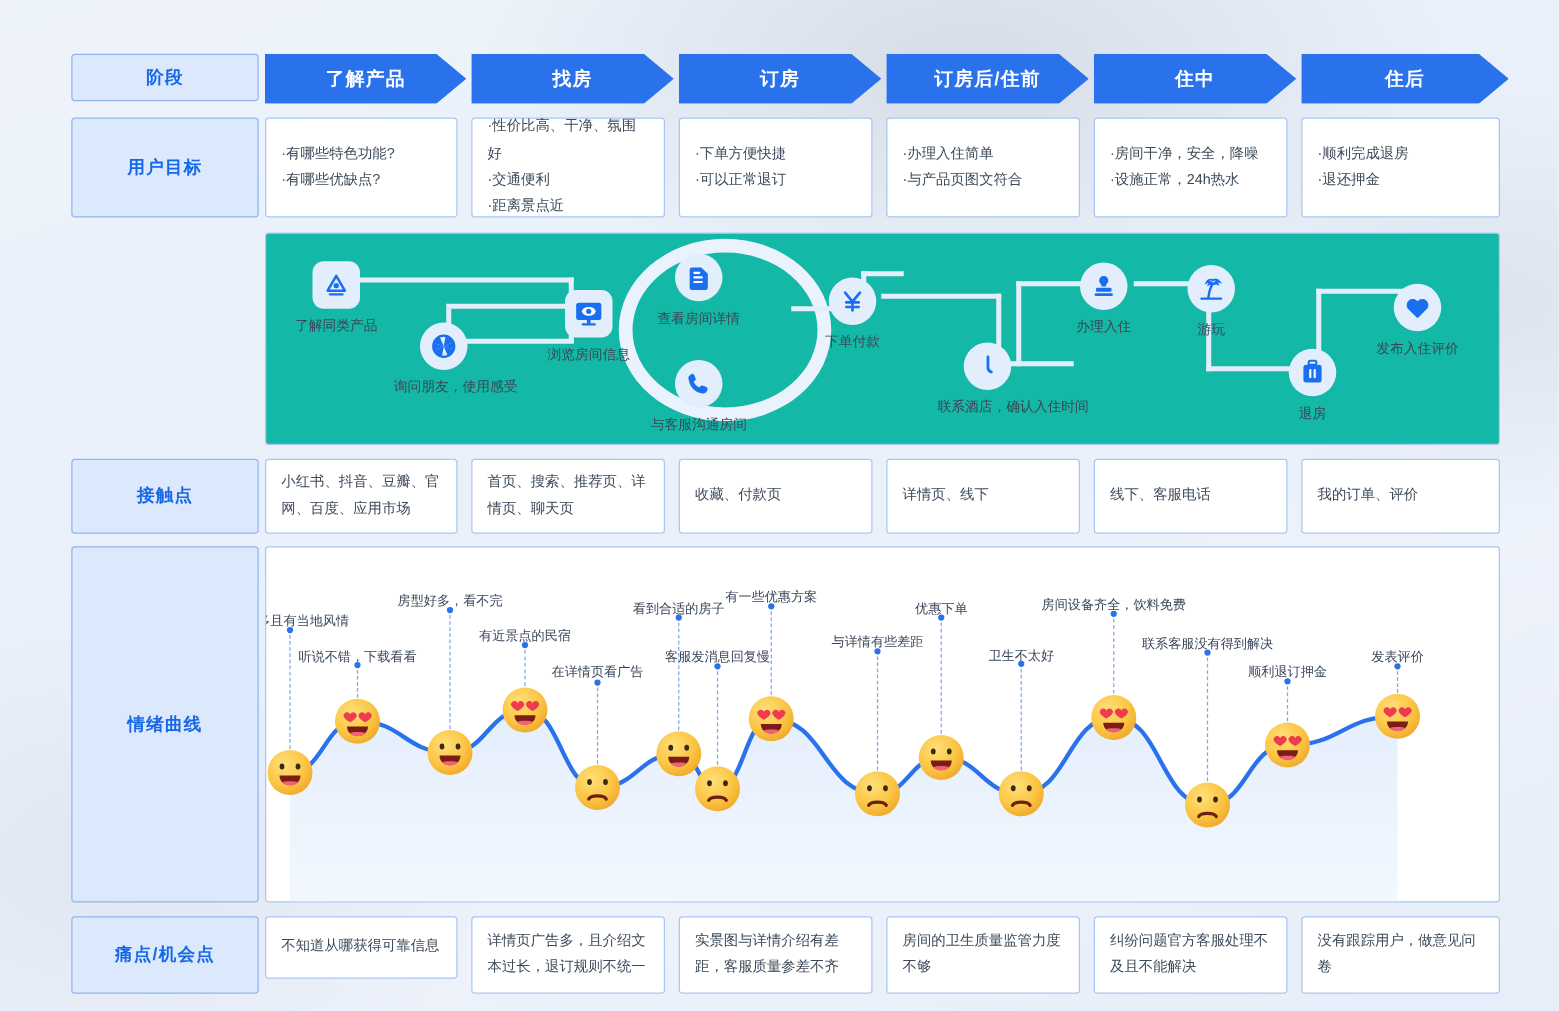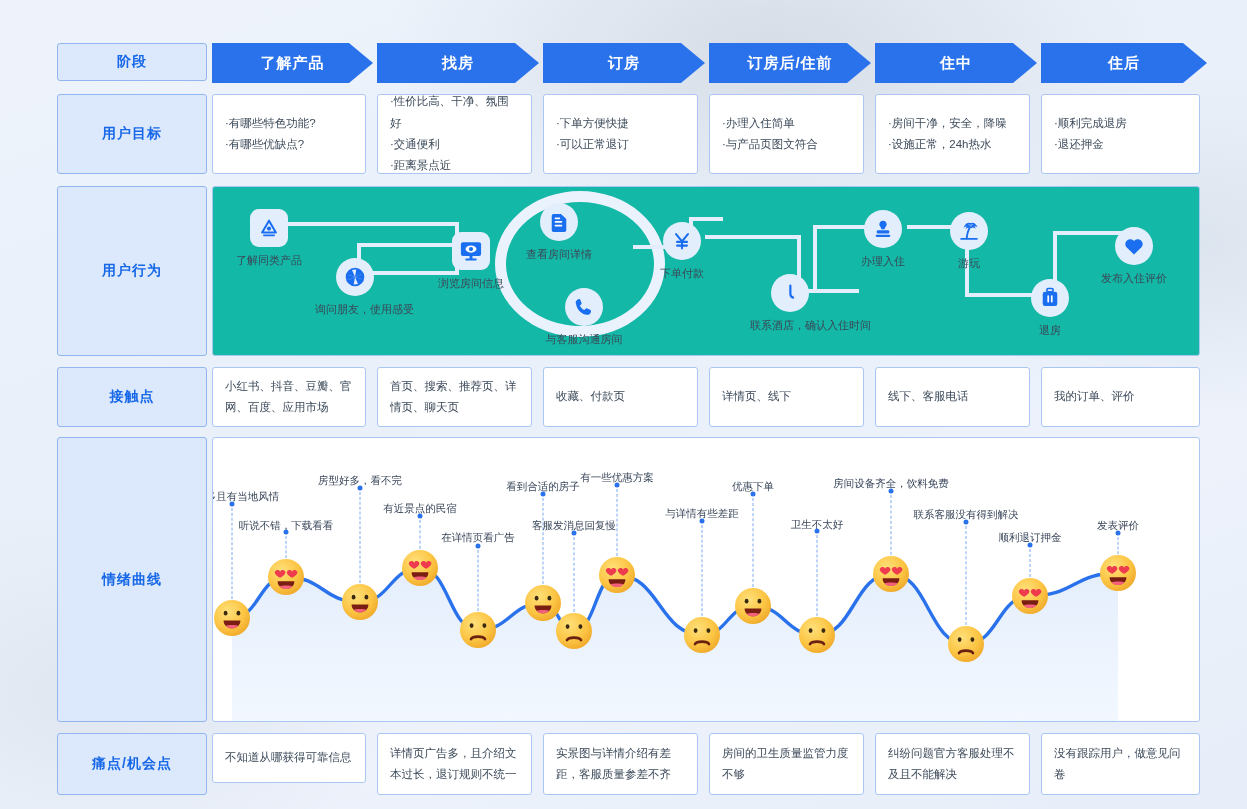--- a/index.html
+++ b/index.html
@@ -116,21 +116,20 @@
       <div class="cell" style="position: absolute; left: 875px; top: 94px; width: 155px; height: 80px;">
         <span>·房间干净，安全，降噪</span>
         <span>·设施正常，24h热水</span>
       </div>
       <div class="cell" style="position: absolute; left: 1041px; top: 94px; width: 159px; height: 80px;">
         <span>·顺利完成退房</span>
         <span>·退还押金</span>
       </div>
     </div>
 
-  <div class="lbl" style="position:absolute;left:57px;top:186px;width:150px;height:170px;">用户行为</div>
 
   <div class="bandbox">
 
     <div class="connector" style="left:56px;top:35px;width:190px;height:4px;"></div>
     <div class="connector" style="left:242px;top:35px;width:4px;height:52px;"></div>
     <div class="connector" style="left:148px;top:84px;width:98px;height:4px;"></div>
     <div class="connector" style="left:144px;top:60px;width:4px;height:28px;"></div>
     <div class="connector" style="left:144px;top:56px;width:120px;height:4px;"></div>
     <div class="bigring" style="left:282px;top:4px;width:148px;height:124px;"></div>
     <div class="connector" style="left:420px;top:58px;width:60px;height:4px;"></div>
@@ -187,21 +186,21 @@
           <div class="bubble round">
             <svg width="20" height="22" viewBox="0 0 22 24">
               <path d="M3 5.2a2 2 0 0 1 2-2h8.2l5.8 5.6V21a2 2 0 0 1-2 2H5a2 2 0 0 1-2-2Z" fill="#1a6ef0"></path>
               <rect x="6.2" y="7" width="6.2" height="1.9" rx=".9" fill="#fff"></rect>
               <rect x="6.2" y="11" width="8.4" height="1.9" rx=".9" fill="#fff"></rect>
               <rect x="6.2" y="15" width="8.4" height="1.9" rx=".9" fill="#fff"></rect>
             </svg>
           </div>
           <div class="cap">查看房间详情</div>
         </div>
-        <div class="node" style="left: 306px; top: 101px; width: 80px; margin-left: 25px;">
+        <div class="node" style="left: 306px; top: 101px; width: 80px;">
           <div class="bubble round">
             <svg width="22" height="22" viewBox="0 0 24 24">
               <path d="M6.3 3.2c1 0 1.5.5 1.9 1.5l1 2.6c.35.9.15 1.6-.6 2.15l-1.1.8c.9 2.2 2.9 4.2 5.1 5.1l.8-1.1c.55-.75 1.25-.95 2.15-.6l2.6 1c1 .4 1.5.9 1.5 1.9 0 2.3-2.1 4.2-4.3 4-6.2-.6-11.45-5.85-12.05-12.05C2.1 6.3 4 4.2 6.3 3.2Z" fill="#1a6ef0"></path>
             </svg>
           </div>
           <div class="cap">与客服沟通房间</div>
         </div>
         <div class="node" style="left: 429px; top: 35px; width: 80px;">
           <div class="bubble round">
             <svg width="22" height="22" viewBox="0 0 24 24">

